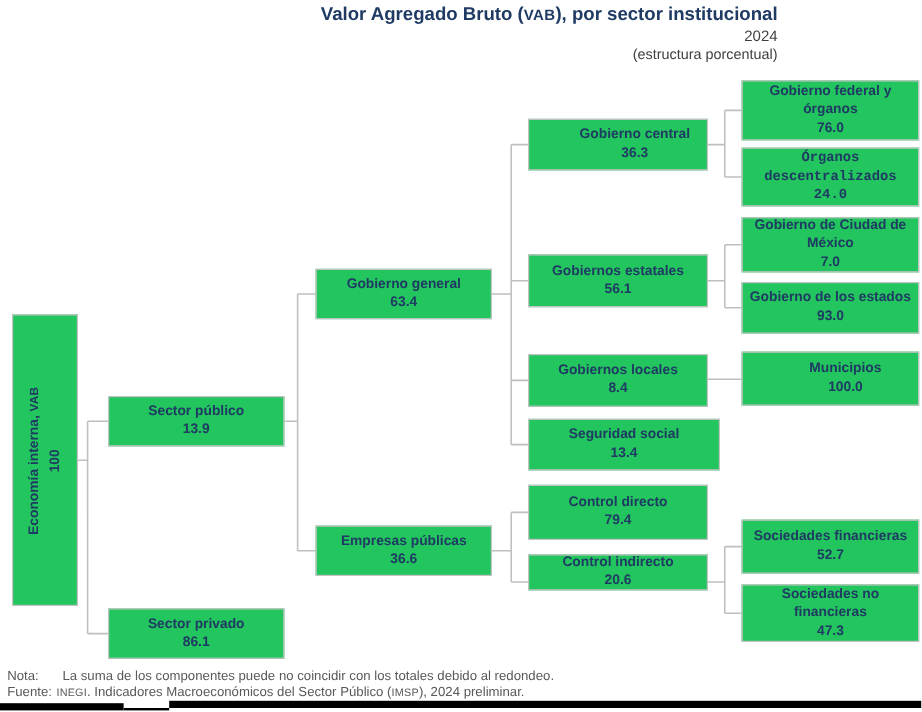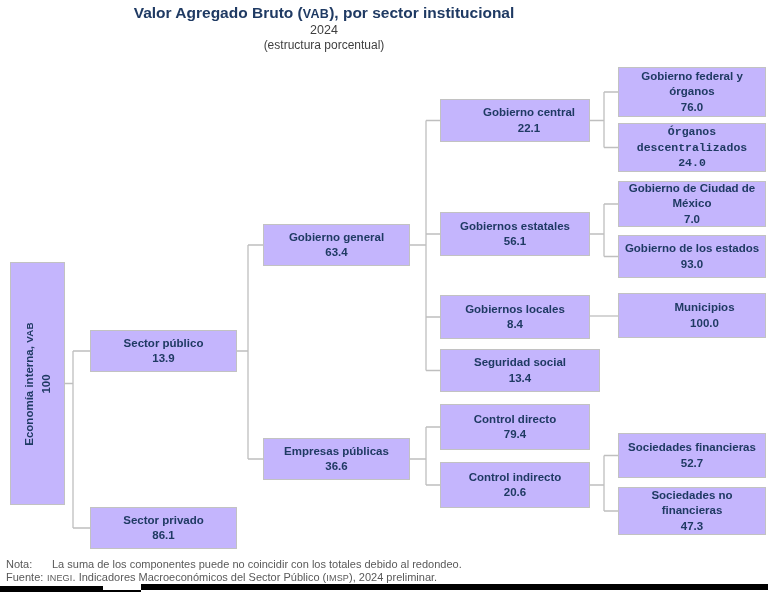--- a/index.html
+++ b/index.html
@@ -1,28 +1,28 @@
 <!DOCTYPE html>
 <html><head>
 <meta charset="utf-8">
 <style>
   html,body{margin:0;padding:0;background:#ffffff;}
   #canvas{
     position:relative;width:768px;height:593px;background:#ffffff;overflow:hidden;
     font-family:"Liberation Sans", sans-serif;
   }
   
-  .hdr{position:absolute;left:0;width:648px;text-align:center;color:#1f3a63;}
+  .hdr{position:absolute;left:0;width:648px;text-align:right;color:#1f3a63;}
   .title{top:4px;font-size:15.5px;font-weight:bold;}
   .title .sc{font-size:12.5px;letter-spacing:.3px;}
   .year{top:23px;font-size:12.5px;color:#3f3f3f;font-weight:normal;}
   .subtitle{top:38px;font-size:12px;color:#3f3f3f;font-weight:normal;}
   
   .node{
-    position:absolute;box-sizing:border-box;background:#c4b5fd;
+    position:absolute;box-sizing:border-box;background:#22c55e;
     border:1px solid #c2c2c2;color:#1f3a63;font-weight:bold;font-size:11.5px;
     display:flex;flex-direction:column;justify-content:center;align-items:center;
     text-align:center;line-height:15.5px;padding:2px 3px;
   }
   .node .lbl{display:block;}
   .node .val{display:block;}
   .vnode{display:flex;align-items:center;justify-content:center;}
   .vnode .rot{
     transform:rotate(-90deg);width:236px;text-align:center;
     font-size:11.5px;font-weight:bold;color:#1f3a63;line-height:17px;white-space:nowrap;
@@ -86,39 +86,39 @@
     <span class="lbl">Gobierno general</span>
     <span class="val">63.4</span>
   </div>
   <div class="node" style="left:263px;top:438px;width:147px;height:42px;">
     <span class="lbl">Empresas públicas</span>
     <span class="val">36.6</span>
   </div>
 
   <div class="node" style="left:440px;top:99px;width:150px;height:43px;padding-left:31px;">
     <span class="lbl">Gobierno central</span>
-    <span class="val">22.1</span>
+    <span class="val">36.3</span>
   </div>
   <div class="node" style="left:440px;top:212px;width:150px;height:44px;">
     <span class="lbl">Gobiernos estatales</span>
     <span class="val">56.1</span>
   </div>
   <div class="node" style="left:440px;top:295px;width:150px;height:44px;">
     <span class="lbl">Gobiernos locales</span>
     <span class="val">8.4</span>
   </div>
   <div class="node" style="left:440px;top:349px;width:160px;height:43px;">
     <span class="lbl">Seguridad social</span>
     <span class="val">13.4</span>
   </div>
   <div class="node" style="left:440px;top:404px;width:150px;height:46px;">
     <span class="lbl">Control directo</span>
     <span class="val">79.4</span>
   </div>
-  <div class="node" style="left:440px;top:462px;width:150px;height:46px;">
+  <div class="node" style="left:440px;top:462px;width:150px;height:30px;">
     <span class="lbl">Control indirecto</span>
     <span class="val">20.6</span>
   </div>
 
   <div class="node" style="left:618px;top:67px;width:148px;height:50px;">
     <span class="lbl">Gobierno federal y órganos</span>
     <span class="val">76.0</span>
   </div>
   <div class="node" style="left:618px;top:123px;width:148px;height:49px;font-family:Liberation Mono, monospace;">
     <span class="lbl">Órganos descentralizados</span>

